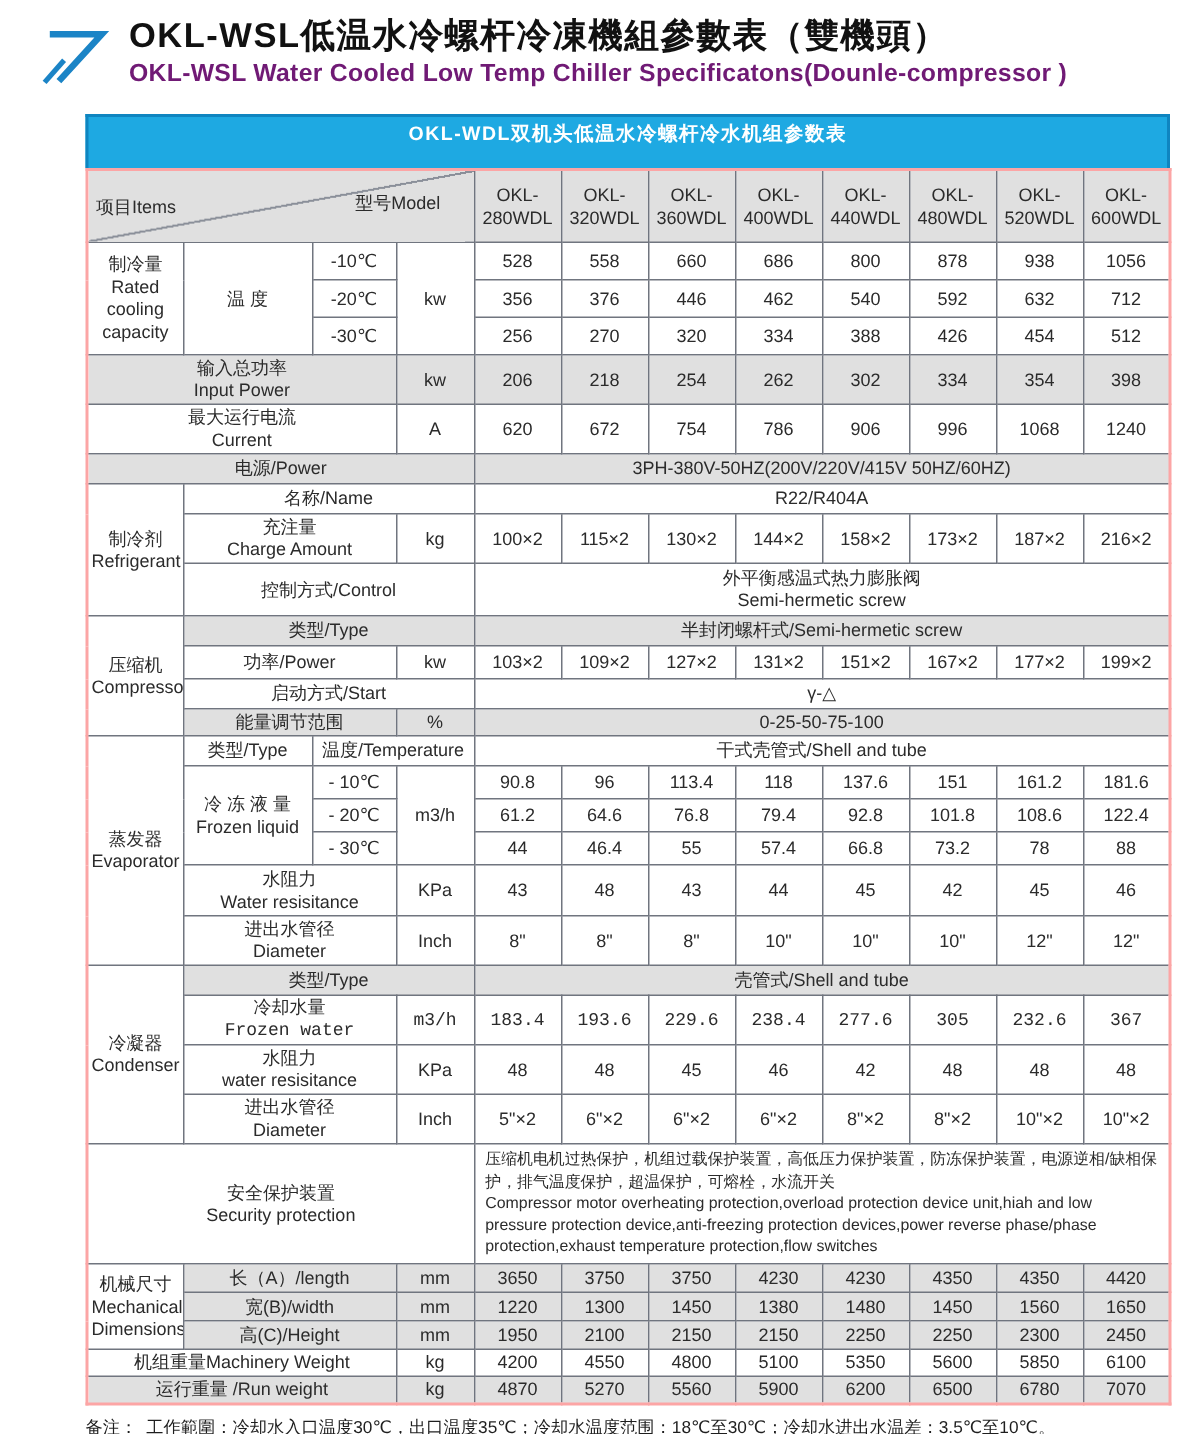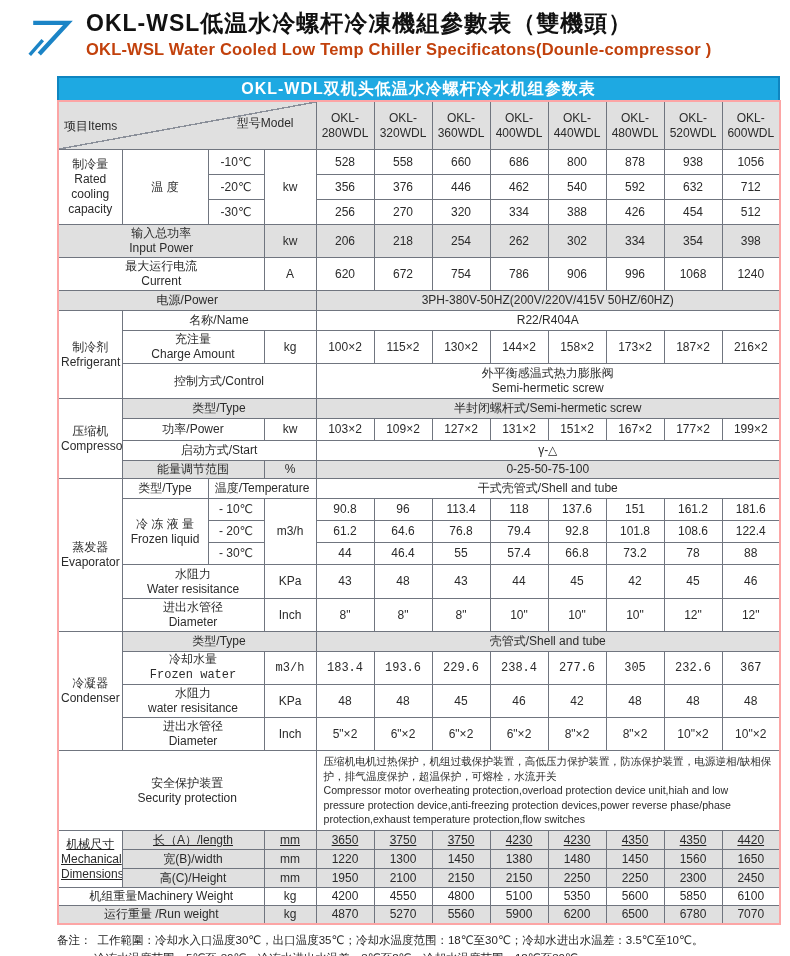--- a/index.html
+++ b/index.html
@@ -7,27 +7,27 @@
     width:790px;height:956px;overflow:hidden;
     font-family:"Liberation Sans","DejaVu Sans",sans-serif;
     color:#222;
     -webkit-font-smoothing:antialiased;
   }
   
   .page-header{position:relative;padding:10px 0 0 30px;height:62px;}
   .arrow-logo{position:absolute;left:28px;top:12px;width:52px;height:46px;}
   .titles{margin-left:56px;}
   .title-zh{font-size:23px;font-weight:bold;color:#111;letter-spacing:1px;line-height:1.2;}
-  .title-en{font-size:16.5px;font-weight:600;color:#c2410c;margin-top:2px;letter-spacing:0.2px;}
+  .title-en{font-size:16.5px;font-weight:600;color:#701a75;margin-top:2px;letter-spacing:0.2px;}
   
   .table-wrap{margin:4px 10px 0 57px;width:723px;}
   .table-caption{
-    box-sizing:border-box;height:24px;line-height:21px;
+    box-sizing:border-box;height:36px;line-height:21px;
     background:#1ea9e2;border:2px solid #0f85c0;border-bottom:none;
-    color:#ffffff;font-size:16px;font-weight:bold;text-align:center;letter-spacing:1px;
+    color:#ffffff;font-size:13px;font-weight:bold;text-align:center;letter-spacing:1px;
   }
   table.spec{
     border-collapse:collapse;table-layout:fixed;width:723px;
     border:2px solid #fca5a5;
   }
   table.spec td, table.spec th{
     border:1px solid #70757f;
     text-align:center;vertical-align:middle;
     font-size:12px;font-weight:normal;color:#2b2b2b;
     padding:1px 2px;white-space:pre-line;line-height:1.25;
@@ -335,21 +335,21 @@
           <td>8"×2</td>
           <td>10"×2</td>
           <td>10"×2</td>
         </tr>
         <tr style="height: 66px;">
           <td colspan="4">安全保护装置
 Security  protection</td>
           <td colspan="8" class="left">压缩机电机过热保护，机组过载保护装置，高低压力保护装置，防冻保护装置，电源逆相/缺相保护，排气温度保护，超温保护，可熔栓，水流开关
 Compressor motor overheating protection,overload protection device unit,hiah and low pressure protection device,anti-freezing protection devices,power reverse phase/phase protection,exhaust temperature protection,flow switches</td>
         </tr>
-        <tr style="height: 19px; text-decoration: underline;">
+        <tr style="height: 19px;">
           <td rowspan="3">机械尺寸
 Mechanical
 Dimensions</td>
           <td colspan="2" class="g">长（A）/length</td>
           <td class="g">mm</td>
           <td class="g">3650</td>
           <td class="g">3750</td>
           <td class="g">3750</td>
           <td class="g">4230</td>
           <td class="g">4230</td>

